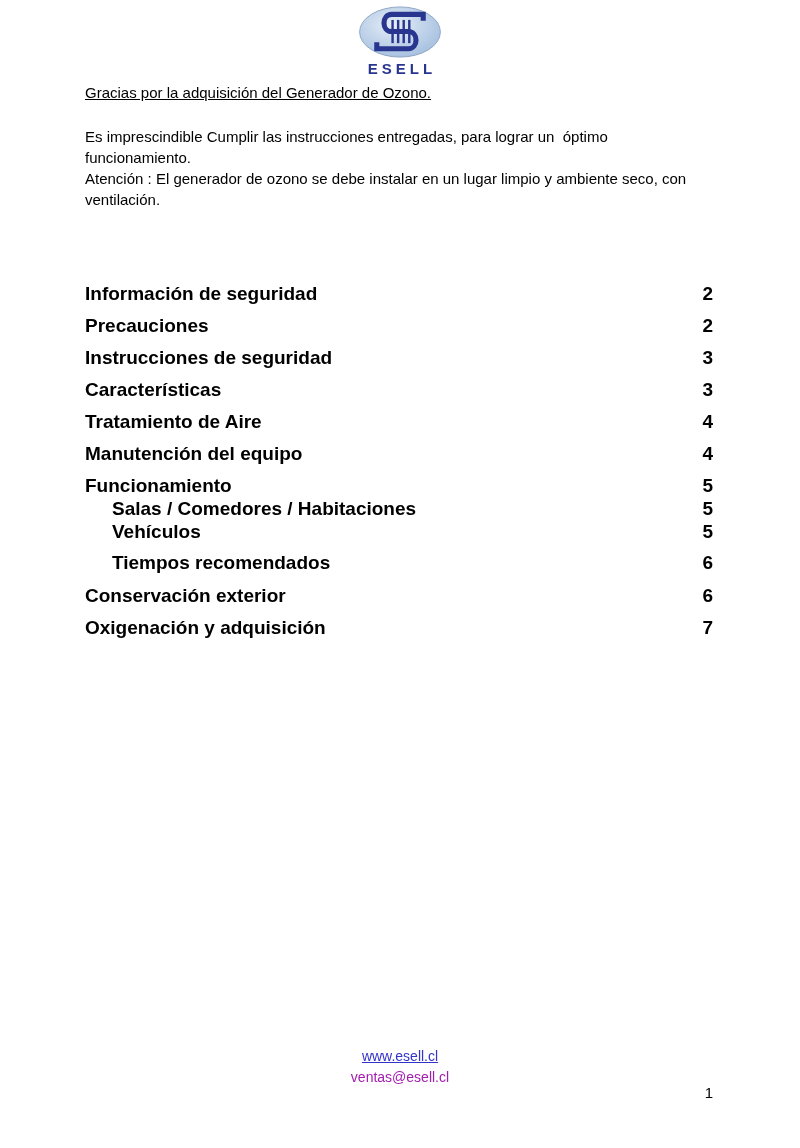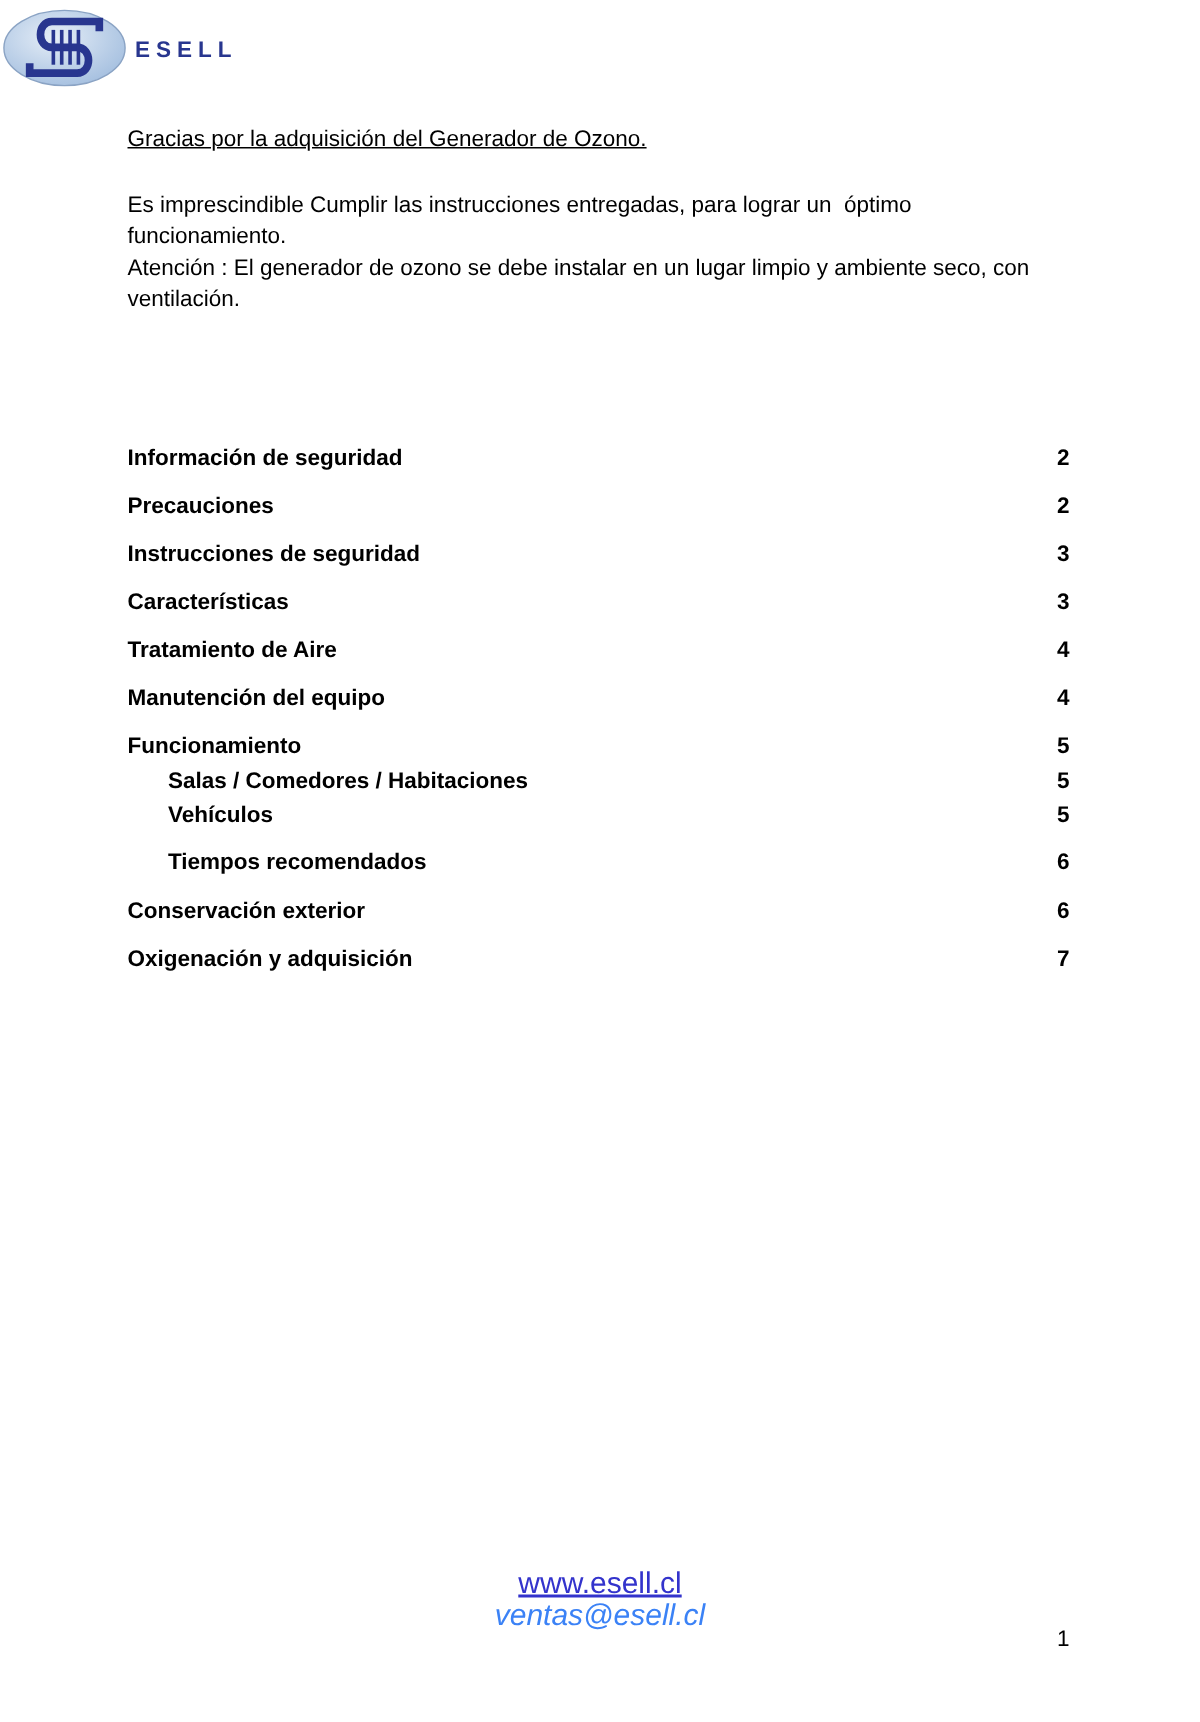--- a/index.html
+++ b/index.html
@@ -13,21 +13,21 @@
     overflow: hidden;
   }
 
   
   .logo {
     position: absolute;
     top: 6px;
     left: 0;
     width: 100%;
     display: flex;
-    flex-direction: row;
+    flex-direction: column;
     align-items: center;
   }
   .logo svg { width: 86px; height: 52px; display: block; }
   .logo-oval-stop1 { stop-color: var(--logo-fill-light, #e6eef7); }
   .logo-oval-stop2 { stop-color: var(--logo-fill, #bcd0e8); }
   .logo-oval-stop3 { stop-color: #9cb9dc; }
   .emblem { stroke: var(--logo-navy, #28368f); }
   .emblem-bars line { stroke: var(--logo-navy, #28368f); }
   .logo-text {
     margin-top: 2px;
@@ -47,23 +47,23 @@
     font-size: 15px;
     line-height: 21px;
   }
   .intro .p1 { margin-bottom: 23px; text-decoration: underline; }
   .intro .pline { white-space: pre-wrap; }
 
   
   .toc {
     position: absolute;
     left: 85px;
-    top: 298px;
+    top: 286px;
     width: 628px;
-    font-size: 15px;
+    font-size: 19px;
   }
   .toc-row {
     display: flex;
     justify-content: space-between;
     align-items: baseline;
     line-height: 15px;
     font-weight: 700;
     margin-bottom: 17px;
   }
   .toc-row.indent { font-weight: 700; padding-left: 27px; margin-bottom: 8px; }
@@ -72,29 +72,29 @@
   .toc-label { text-align: left; }
   .toc-page { text-align: right; }
 
   
   .footer {
     position: absolute;
     left: 0;
     top: 1046px;
     width: 100%;
     text-align: center;
-    font-size: 20px;
+    font-size: 14px;
     line-height: 21px;
   }
   .footer a {
     color: var(--link-color, #3333cc);
     text-decoration: underline;
     cursor: pointer;
   }
-  .footer .email { color: #3b82f6; font-style: italic; }
+  .footer .email { color: #a21caf; }
 
   .pagenum {
     position: absolute;
     top: 1085px;
     right: 87px;
     font-size: 15px;
     line-height: 15px;
   }
 </style>
 </head>

